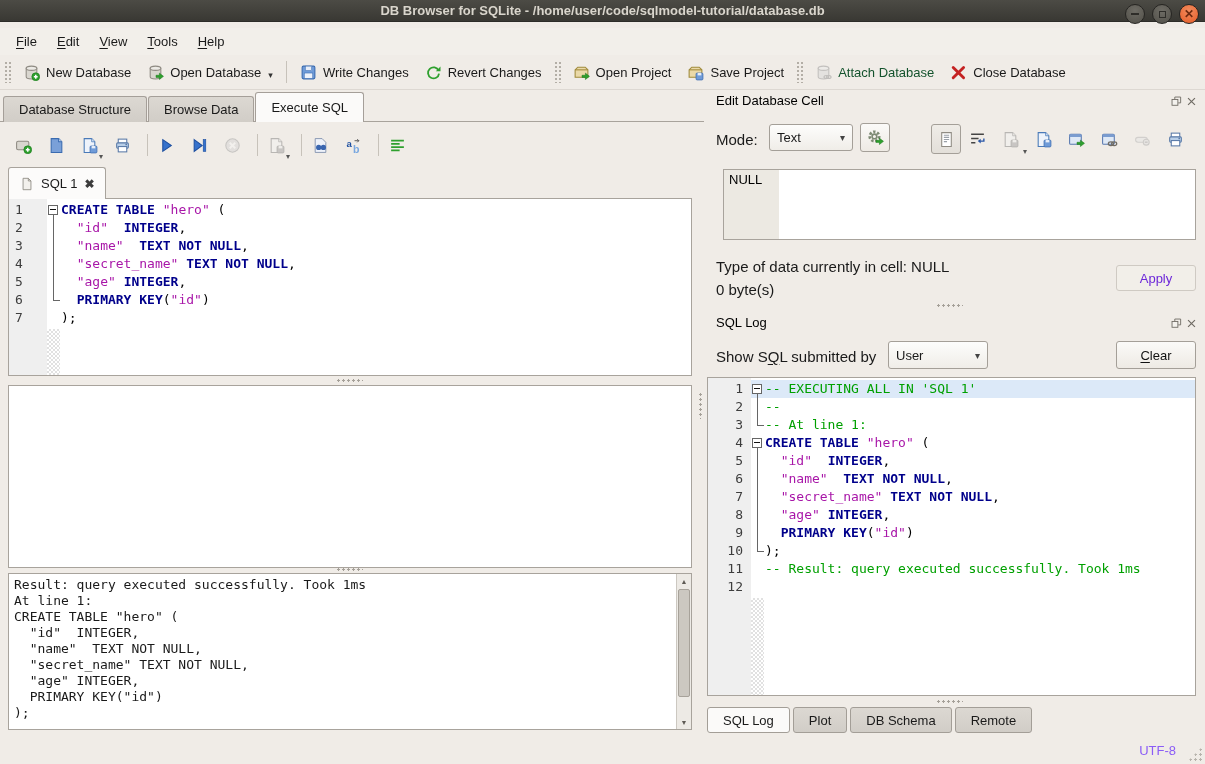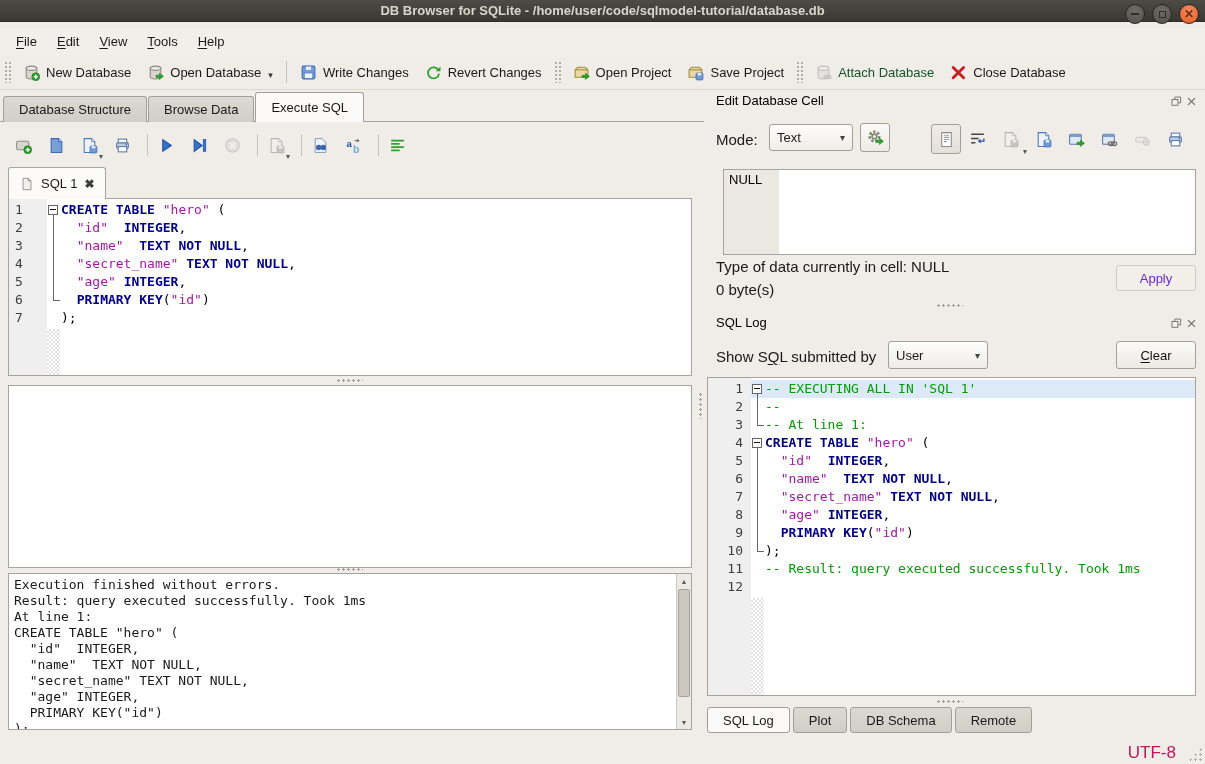--- a/index.html
+++ b/index.html
@@ -103,29 +103,29 @@
     background:linear-gradient(#fdfdfc,#f0ede8);border:1px solid #a49f98;border-radius:3px;}
   .combo .caret{font-size:10px;color:#444;}
   .btn{position:absolute;display:flex;align-items:center;justify-content:center;border-radius:3px;font-size:13px;}
   .btn.enabled{background:linear-gradient(#fbfaf8,#eeeae4);border:1px solid #a49f98;color:#111;}
   .btn.disabled{background:#f2efe9;border:1px solid #cfcac3;color:#6d28d9;}
   .tool-box{position:absolute;display:flex;align-items:center;justify-content:center;
     background:linear-gradient(#fbfaf8,#eeeae4);border:1px solid #a49f98;border-radius:3px;}
   .cell-icons{position:absolute;left:931px;top:124px;display:flex;align-items:center;}
   .cell-icons .icon-btn{width:33px;margin:0;height:30px;}
   .cell-icons .pressed{border:1px solid #a49f98;border-radius:3px;background:linear-gradient(#efece7,#e3dfd9);width:30px;}
-  #cell-editor{position:absolute;left:723px;top:169px;width:473px;height:86px;background:#fff;border:1px solid #a8a39c;}
+  #cell-editor{position:absolute;left:723px;top:169px;width:473px;height:71px;background:#fff;border:1px solid #a8a39c;}
   #cell-editor .margin{position:absolute;left:0;top:0;bottom:0;width:55px;background:#ece9e2;}
   #cell-editor .val{position:absolute;left:5px;top:2px;font-size:13px;color:#000;}
   .info-text{position:absolute;left:716px;font-size:15px;}
   .dock-tabs{position:absolute;left:707px;top:707px;display:flex;gap:3px;}
   .dtab{height:26px;display:flex;align-items:center;padding:0 15px;background:linear-gradient(#dcd8d2,#d1cdc7);
     border:1px solid #a39e97;border-radius:3px;}
   .dtab.active{background:#fbfaf9;}
-  .statusbar-enc{position:absolute;right:29px;top:743px;color:#be185d;font-size:17px;}
+  .statusbar-enc{position:absolute;right:29px;top:743px;color:#8b5cf6;font-size:13px;}
   .grip-corner{position:absolute;right:3px;bottom:3px;width:14px;height:14px;
     background-image:radial-gradient(#b7b3ac 1.2px,transparent 1.3px);background-size:5px 5px;
     clip-path:polygon(100% 0,100% 100%,0 100%);}
   u{text-underline-offset:2px;}
 </style>
 </head>
 <body>
 
 <div id="app">
 
@@ -408,21 +408,20 @@
   </div>
 
   <div class="dots-h" style="left:336px;top:378px;"></div>
 
   <div class="editor-box" id="results-pane"></div>
 
   <div class="dots-h" style="left:336px;top:567px;"></div>
 
   <div class="editor-box" id="exec-log">
     <div class="exec-lines" id="exec-lines">
-        <div>Execution finished without errors.</div>
         <div>Result: query executed successfully. Took 1ms</div>
         <div>At line 1:</div>
         <div>CREATE TABLE "hero" (</div>
         <div>  "id"  INTEGER,</div>
         <div>  "name"  TEXT NOT NULL,</div>
         <div>  "secret_name" TEXT NOT NULL,</div>
         <div>  "age" INTEGER,</div>
         <div>  PRIMARY KEY("id")</div>
         <div>);</div>
       </div>

